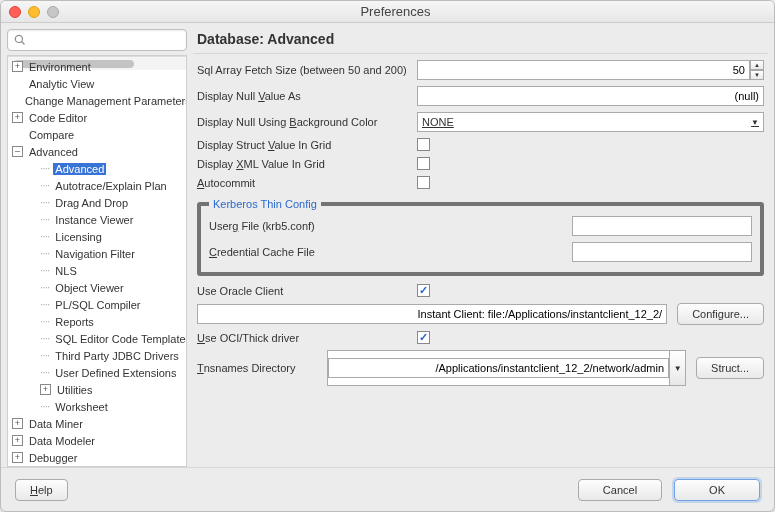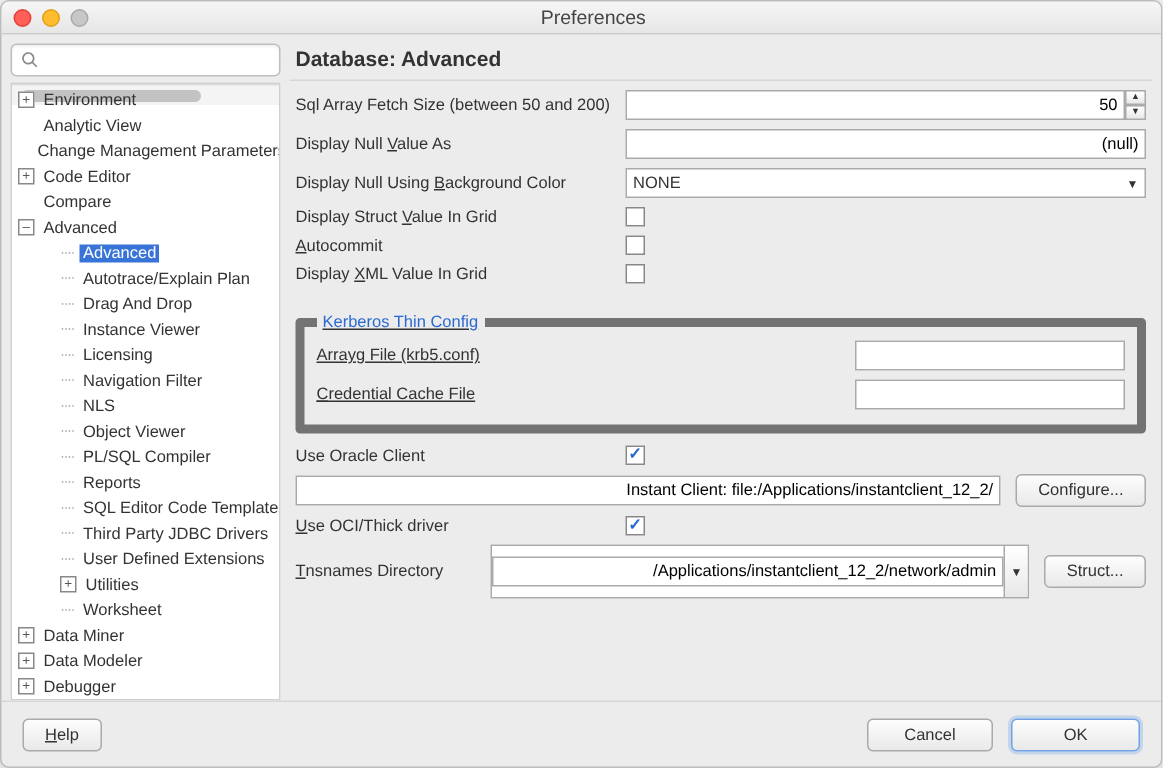--- a/index.html
+++ b/index.html
@@ -34,25 +34,25 @@
   .heading { font-size:14px; font-weight:bold; padding:2px 4px 6px 4px; border-bottom:1px solid #d6d6d6; }
   .form { flex:1; overflow:auto; padding:6px 4px 4px 4px; position:relative;}
   .row { display:flex; align-items:center; margin-bottom:6px; }
   .row .lab { width:220px; }
   .row input[type=text], .row input[type=number], .row .select { height:20px; border:1px solid #aaa; background:#fff; padding:1px 4px; font-size:11px;text-align:right; }
   .row .lab u { text-decoration: underline; }
   .spinwrap { flex:1; display:flex; }
   .spinwrap input { flex:1; text-align:right; border-right:none;}
   .spinbtns { width:14px; display:flex; flex-direction:column;}
   .spinbtns div { flex:1; border:1px solid #aaa; background:linear-gradient(#fff,#e8e8e8); font-size:6px; display:flex; align-items:center; justify-content:center;}
-  .select { flex:1; display:flex; align-items:center; justify-content:space-between; padding-right:2px;}
+  .select { flex:1; display:flex; align-items:center; justify-content:space-between; padding-right:2px;text-decoration:underline;}
   .select .arrow { font-size:8px; color:#333;}
   .chk { width:13px; height:13px; border:1px solid #888; background:#fff; display:flex; align-items:center; justify-content:center;}
   .chk.checked::after { content:"✓"; font-size:11px; color:#2a6ad0; font-weight:bold; line-height:1;}
-  fieldset { border:6px solid #737373; border-radius:3px; margin:20px 0 8px 0; padding:6px 8px 4px 8px;text-decoration:underline;}
+  fieldset { border:4px solid #737373; border-radius:3px; margin:9px 0 8px 0; padding:6px 8px 4px 8px;}
   fieldset legend { color:#2a6ad0; font-size:11px; padding:0 4px;}
   .btn { height:22px; border:1px solid #aaa; border-radius:4px; background:linear-gradient(#fdfdfd,#e9e9e9); padding:0 14px; font-size:11px; display:flex; align-items:center; cursor:default;}
   .btn.default { border-color:#6fa2e6; box-shadow:0 0 0 2px rgba(76,144,226,.25);}
   .combo { display:flex; align-items:center; height:36px; border:1px solid #aaa; background:#fff; }
   .combo input { border:none; outline:none; flex:1; padding:0 4px; font-size:11px;}
   .combo .dd { width:16px; height:100%; border-left:1px solid #aaa; background:linear-gradient(#fff,#e8e8e8); display:flex; align-items:center; justify-content:center; font-size:8px;}
   .readonly { background:#f4f4f4; }
   .footer { height:44px; border-top:1px solid #d6d6d6; display:flex; align-items:center; padding:0 14px; justify-content:space-between;}
   .footer .right { display:flex; gap:12px;}
 </style>
@@ -209,33 +209,33 @@
               <span class="arrow">▼</span>
             </div>
         </div>
 
         <div class="row">
           <div class="lab"><span>Display Struct </span><u>V</u><span>alue In Grid</span></div>
           <div class="chk"></div>
         </div>
 
         <div class="row">
+          <div class="lab"><span>Display </span><u>X</u><span>ML Value In Grid</span></div>
+          <div class="chk"></div>
+        </div>
+
+        <div class="row">
           <div class="lab"><u>A</u><span>utocommit</span></div>
-          <div class="chk"></div>
-        </div>
-
-        <div class="row">
-          <div class="lab"><span>Display </span><u>X</u><span>ML Value In Grid</span></div>
           <div class="chk"></div>
         </div>
 
         <fieldset>
           <legend>Kerberos Thin Config</legend>
           <div class="row">
-            <div class="lab" style="width:200px"><span>Array</span><u>g</u><span> File (krb5.conf)</span></div>
+            <div class="lab" style="width:200px"><span>User</span><u>g</u><span> File (krb5.conf)</span></div>
             <div style="flex:1"></div>
             <input type="text" style="width: 180px;">
           </div>
           <div class="row">
             <div class="lab" style="width:200px"><u>C</u><span>redential Cache File</span></div>
             <div style="flex:1"></div>
             <input type="text" style="width: 180px;">
           </div>
         </fieldset>
 

